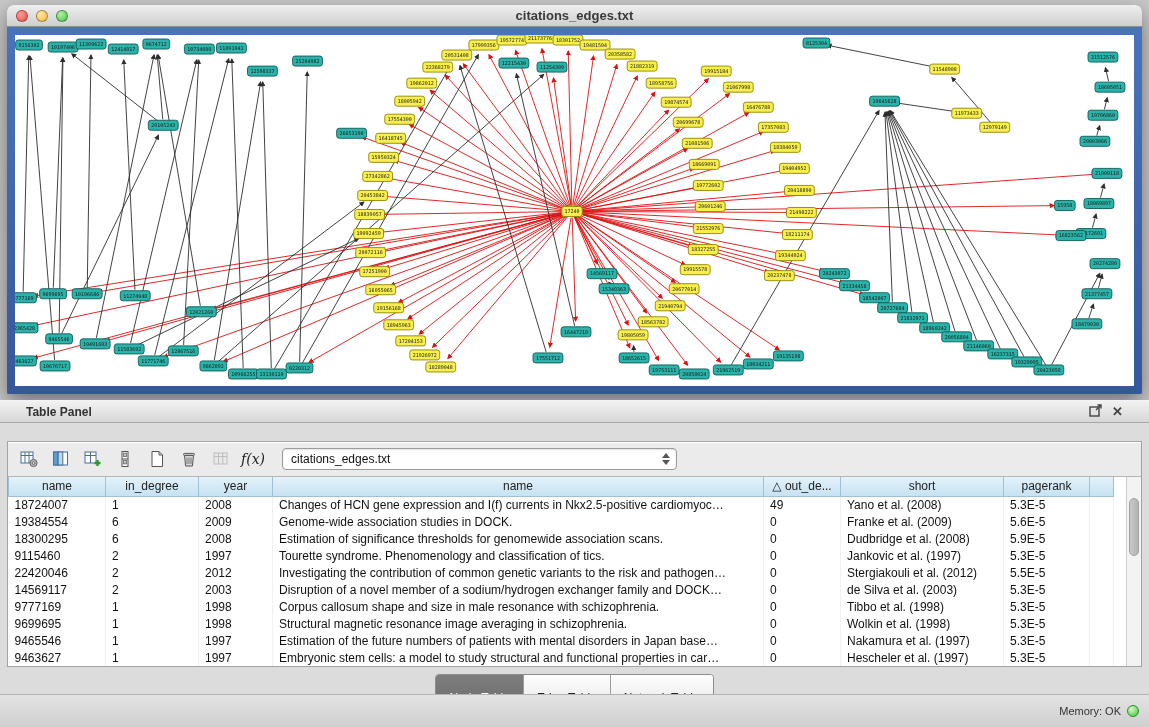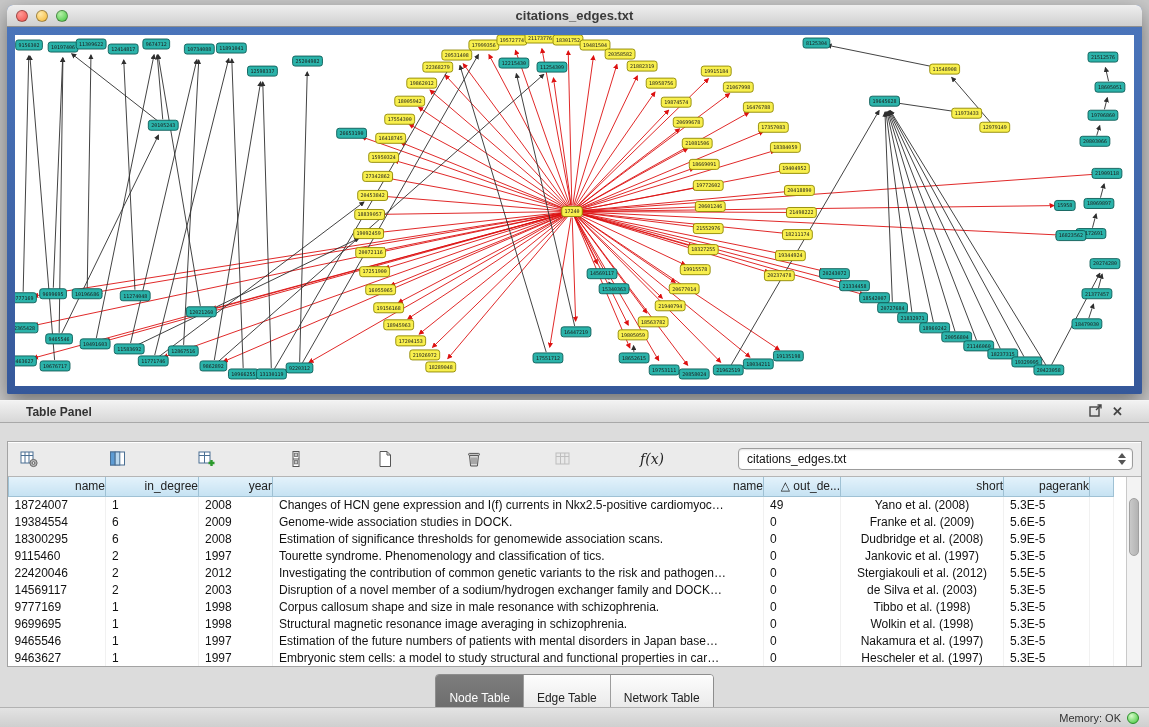--- a/index.html
+++ b/index.html
@@ -32,65 +32,65 @@
   .panel-titlebar { height:22px; background:linear-gradient(#f2f2f2,#d7d7d7);
     border-bottom:1px solid #a8a8a8; display:flex; align-items:center;
     padding:0 26px; font-size:12px; font-weight:bold; color:#333; }
   .panel-actions { margin-left:auto; display:flex; gap:10px; align-items:center; }
   .panel-actions .act { font-size:13px; font-weight:bold; color:#444; cursor:default;
     line-height:14px; }
   .panel-content { position:absolute; left:7px; right:7px; top:40px; }
   .panel-inner { border:1px solid #a3a3a3; background:#ebebeb;
     box-shadow:inset 0 1px 0 #fff; }
   .toolbar { height:34px; display:flex; align-items:center; gap:6px;
-    padding:0 8px;justify-content:space-between; }
+    padding:0 8px; }
   .tool-btn { width:26px; height:26px; display:flex; align-items:center;
     justify-content:center; border-radius:4px; }
   .fx { font-family:"DejaVu Serif", serif; font-style:italic; font-size:14px;
     color:#222; }
   .combo { margin-left:10px; width:395px; height:22px; background:#fff;
     border:1px solid #9c9c9c; border-radius:4px; display:flex; align-items:center;
     font-size:12px; color:#111; padding-left:8px; position:relative;
     box-shadow:inset 0 1px 2px rgba(0,0,0,.12); }
   .combo-arrows { position:absolute; right:3px; top:2px; width:15px; height:16px;
     display:flex; flex-direction:column; align-items:center; justify-content:center;
     gap:2px; }
   .combo-arrows i { width:0; height:0; border-left:4px solid transparent;
     border-right:4px solid transparent; display:block; }
   .combo-arrows .up   { border-bottom:5px solid #555; }
   .combo-arrows .down { border-top:5px solid #555; }
 
   .table-wrap { position:relative; background:#fff; border-top:1px solid #b5b5b5; }
   table { border-collapse:collapse; table-layout:fixed; width:1105px; font-size:12px; }
   th { height:19px; background:linear-gradient(#e3f2fb,#c6e2f2);
     border:1px solid #9fc1d4; border-top:none; font-weight:normal; color:#222;
-    text-align:right; overflow:hidden; white-space:nowrap; }
+    text-align:center; overflow:hidden; white-space:nowrap; }
   td { height:17px; padding:0 6px; white-space:nowrap; overflow:hidden;
     color:#111; border-right:1px solid #f1f1f1; }
   col.c0{width:97px} col.c1{width:93px} col.c2{width:74px} col.c3{width:491px}
   col.c4{width:77px} col.c5{width:163px} col.c6{width:86px} col.c7{width:24px}
-  td:nth-child(6){ text-align:center; }
+  td:nth-child(6){ }
   .vscroll { position:absolute; right:0; top:0; bottom:0; width:15px;
     background:#f3f3f3; border-left:1px solid #c9c9c9; }
   .vthumb { position:absolute; left:2px; right:2px; top:21px; height:58px;
     background:linear-gradient(90deg,#c9c9c9,#b3b3b3); border-radius:6px;
     border:1px solid #a0a0a0; }
 
   .tabs-row { display:flex; justify-content:center; margin-top:7px; }
   .tabs { display:inline-flex; border:1px solid #8d8d8d; border-radius:4px;
     overflow:hidden; box-shadow:0 1px 0 rgba(255,255,255,.8); }
   .tab { padding:16px 13px; font-size:12px; color:#222;
     background:linear-gradient(#fdfdfd,#e2e2e2); border-left:1px solid #9d9d9d; }
   .tab:first-child { border-left:none; }
   .tab.active { background:linear-gradient(#7d7d7d,#676767); color:#fff; }
 
   .statusbar { position:absolute; left:0; bottom:0; width:1149px; height:20px;
     background:linear-gradient(#e3e3e3,#cfcfcf); border-top:1px solid #b2b2b2;
     display:flex; align-items:center; justify-content:flex-end; gap:6px;
-    padding:9px 10px; font-size:11px; color:#333; }
+    padding:16px 10px; font-size:11px; color:#333; }
   .mem-dot { width:12px; height:12px; border-radius:50%;
     background:radial-gradient(circle at 35% 30%, #d6fbc9, #3bc435);
     border:1px solid #2a8f28; }
 </style>
 </head>
 <body>
 
 <div class="window">
   <div class="titlebar">
     <div class="traffic">

